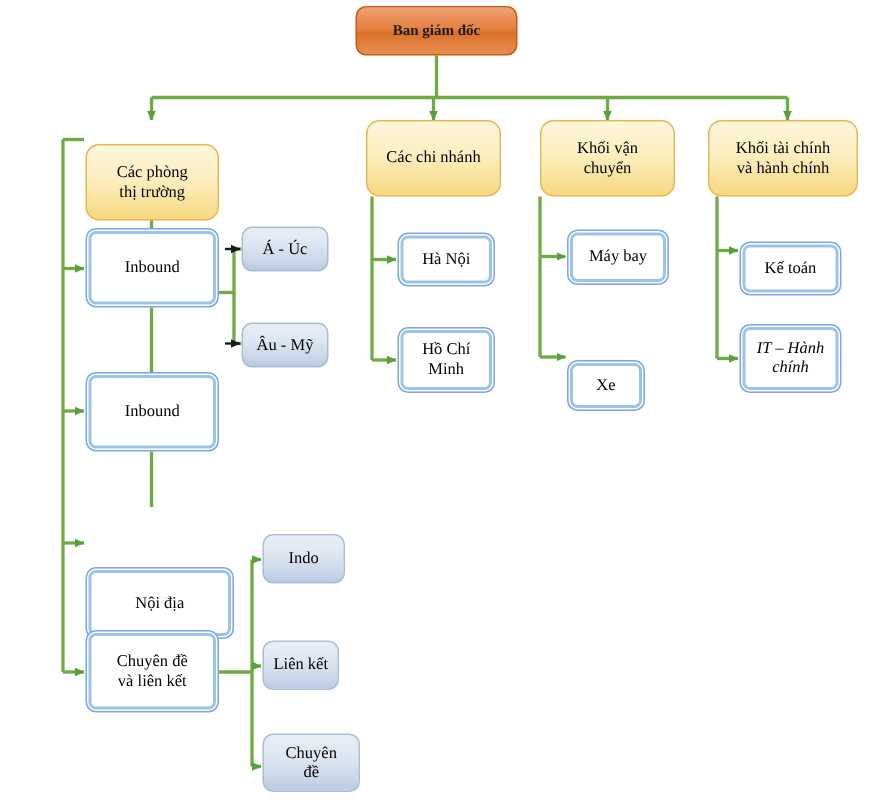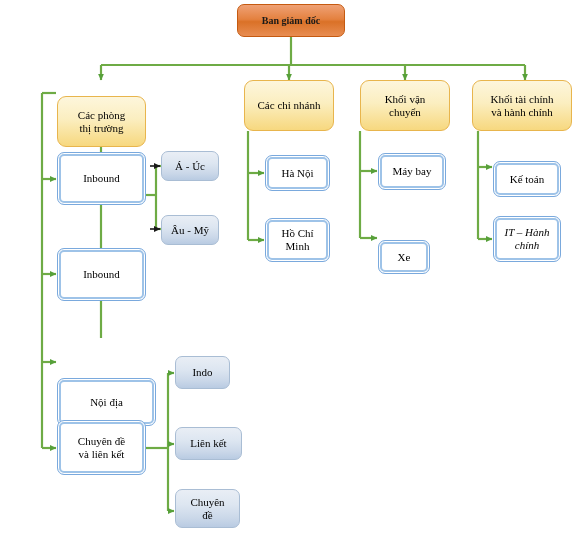--- a/index.html
+++ b/index.html
@@ -180,21 +180,21 @@
   <div class="node gray" style="left:161px; top:151px; width:58px; height:30px;text-align:center;">
     <span>Á - Úc</span>
   </div>
   <div class="node gray" style="left:161px; top:215px; width:58px; height:30px;">
     <span>Âu - Mỹ</span>
   </div>
 
   <div class="node gray" style="left:175px; top:356px; width:55px; height:33px;">
     <span>Indo</span>
   </div>
-  <div class="node gray" style="left:175px; top:427px; width:67px; height:33px;">
+  <div class="node gray" style="left:175px; top:427px; width:51px; height:33px;">
     <span>Liên kết</span>
   </div>
   <div class="node gray" style="left:175px; top:489px; width:65px; height:39px;">
     <span>Chuyên
 đề</span>
   </div>
 
   <div class="node blue" style="left:265px; top:155px; width:65px; height:36px;">
     <span>Hà Nội</span>
   </div>

